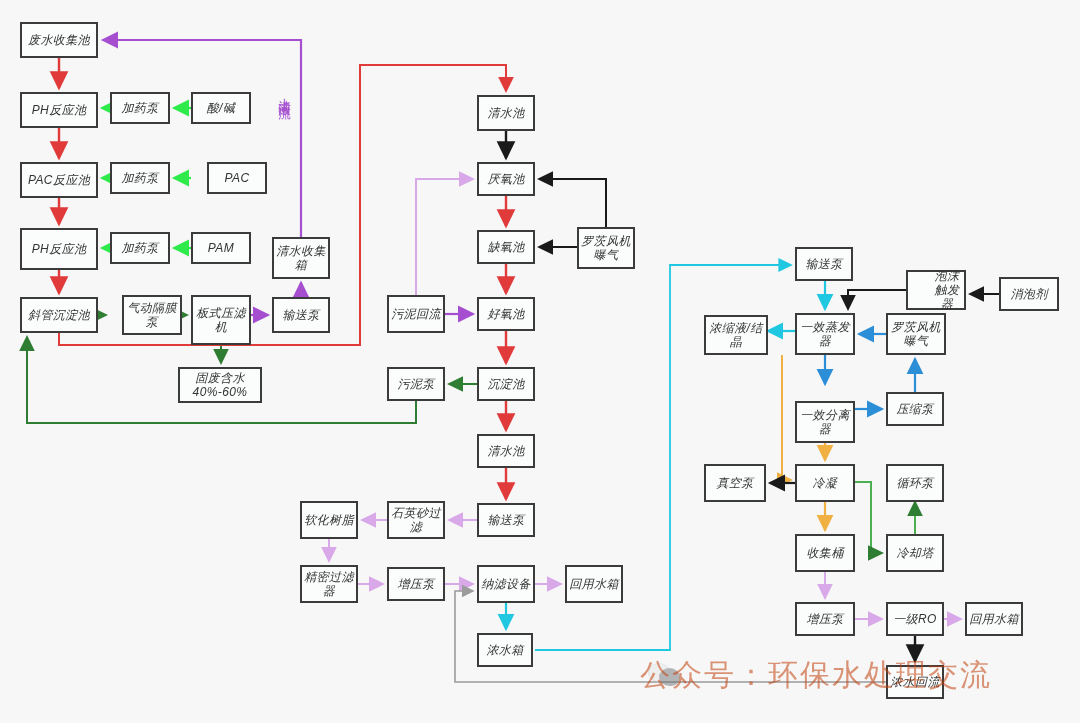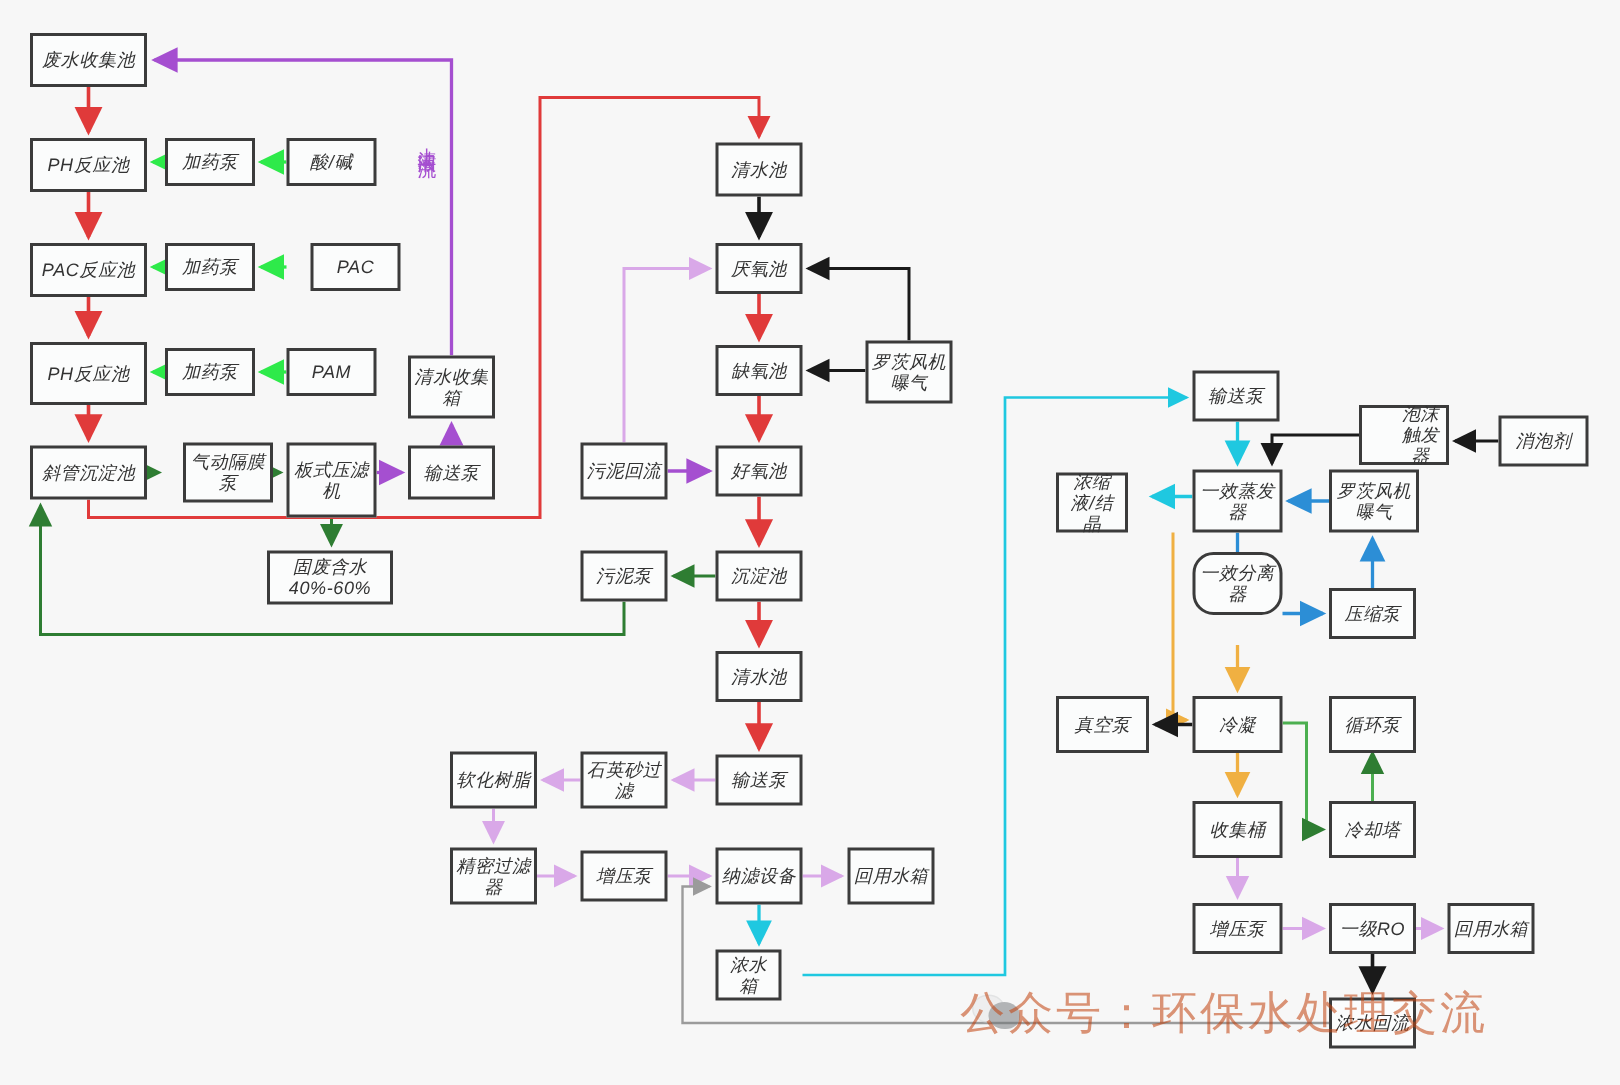--- a/index.html
+++ b/index.html
@@ -259,42 +259,42 @@
       </div>
       <div class="node" style="left: 387px; top: 567px; width: 58px; height: 34px;">
         <span>增压泵</span>
       </div>
       <div class="node" style="left: 477px; top: 565px; width: 58px; height: 38px;">
         <span>纳滤设备</span>
       </div>
       <div class="node" style="left: 565px; top: 565px; width: 58px; height: 38px;">
         <span>回用水箱</span>
       </div>
-      <div class="node" style="left: 477px; top: 633px; width: 44px; height: 34px;">
+      <div class="node" style="left: 477px; top: 633px; width: 56px; height: 34px;">
         <span>浓水箱</span>
       </div>
       <div class="node" style="left: 795px; top: 247px; width: 58px; height: 34px;">
         <span>输送泵</span>
       </div>
       <div class="node" style="left: 906px; top: 270px; width: 60px; height: 40px; padding-left: 22px;">
         <span>泡沫触发器</span>
       </div>
       <div class="node" style="left: 999px; top: 277px; width: 60px; height: 34px;">
         <span>消泡剂</span>
       </div>
-      <div class="node" style="left: 704px; top: 315px; width: 48px; height: 40px; align-items: center;">
+      <div class="node" style="left: 704px; top: 315px; width: 64px; height: 40px; align-items: center;">
         <span>浓缩液/结晶</span>
       </div>
       <div class="node" style="left: 795px; top: 313px; width: 60px; height: 42px;">
         <span>一效蒸发器</span>
       </div>
       <div class="node" style="left: 886px; top: 313px; width: 60px; height: 42px;">
         <span>罗茨风机曝气</span>
       </div>
-      <div class="node" style="left: 795px; top: 368px; width: 60px; height: 42px; border-radius: 14px;">
+      <div class="node" style="left: 795px; top: 401px; width: 60px; height: 42px;">
         <span>一效分离器</span>
       </div>
       <div class="node" style="left: 886px; top: 392px; width: 58px; height: 34px;">
         <span>压缩泵</span>
       </div>
       <div class="node" style="left: 704px; top: 464px; width: 62px; height: 38px;">
         <span>真空泵</span>
       </div>
       <div class="node" style="left: 795px; top: 464px; width: 60px; height: 38px;">
         <span>冷凝</span>

